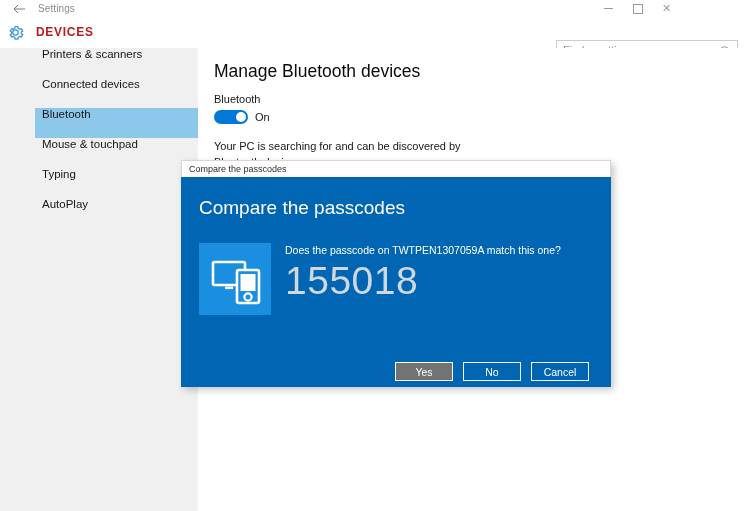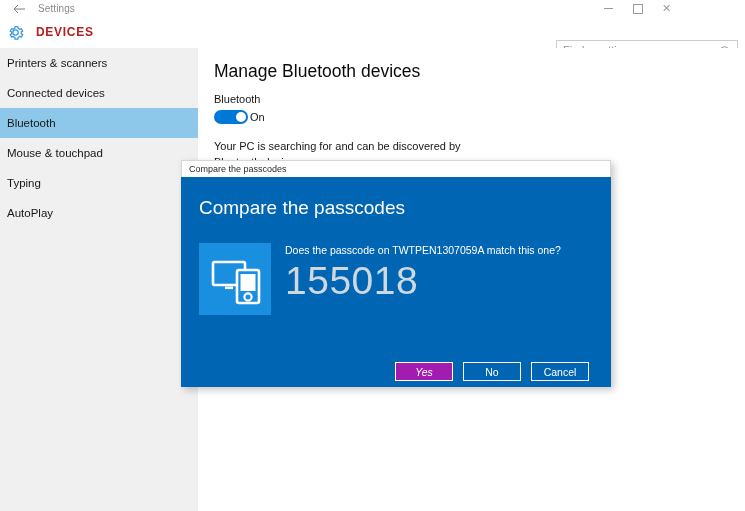--- a/index.html
+++ b/index.html
@@ -119,25 +119,26 @@
   .sidebar {
     position: absolute;
     left: 0; top: 48px;
     width: 198px; height: 463px;
     background: #f0f0f0;
   }
   .side-item {
     position: relative;
     height: 30px;
     display: flex;
-    align-items: center;
+    align-items: flex-start;
     padding-left: 7px;
     font-size: 11.5px;
     color: #171717;
     box-sizing: border-box;
+    margin-left: 35px;
   }
   .side-item.selected {
     background: #8dc8ea;
   }
 
   
   .content {
     position: absolute;
     left: 198px; top: 48px;
     width: 547px; height: 463px;
@@ -169,21 +170,21 @@
     position: relative;
   }
   .toggle .knob {
     position: absolute;
     right: 2px; top: 2px;
     width: 10px; height: 10px;
     border-radius: 50%;
     background: #ffffff;
   }
   .toggle-state {
-    margin-left: 2px;
+    margin-left: 7px;
     font-size: 11px;
     color: #171717;
   }
   .search-desc {
     position: absolute;
     left: 16px; top: 90px;
     width: 262px;
     font-size: 11px;
     line-height: 16px;
     color: #171717;
@@ -259,22 +260,21 @@
     border: 1px solid #ffffff;
     box-sizing: border-box;
     display: flex;
     align-items: center;
     justify-content: center;
     font-size: 10.5px;
     color: #ffffff;
     background: transparent;
   }
   .dlg-btn.primary {
-    background: #a21caf;
-    font-style: italic;
+    background: #737373;
   }
 </style>
 </head>
 <body>
 
 <div id="app">
 
   <div class="titlebar">
     <div class="tb-back">
       <svg width="13" height="10" viewBox="0 0 13 10">

